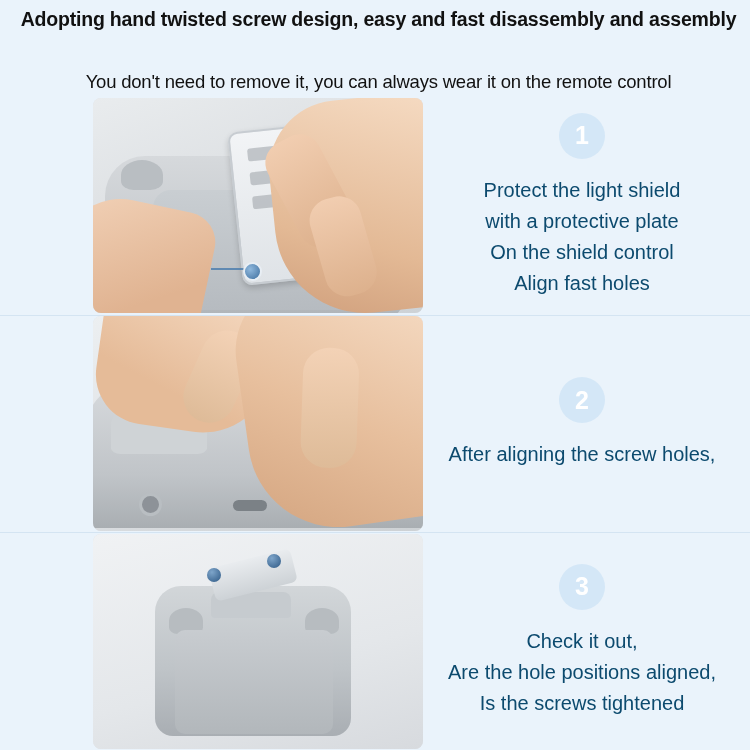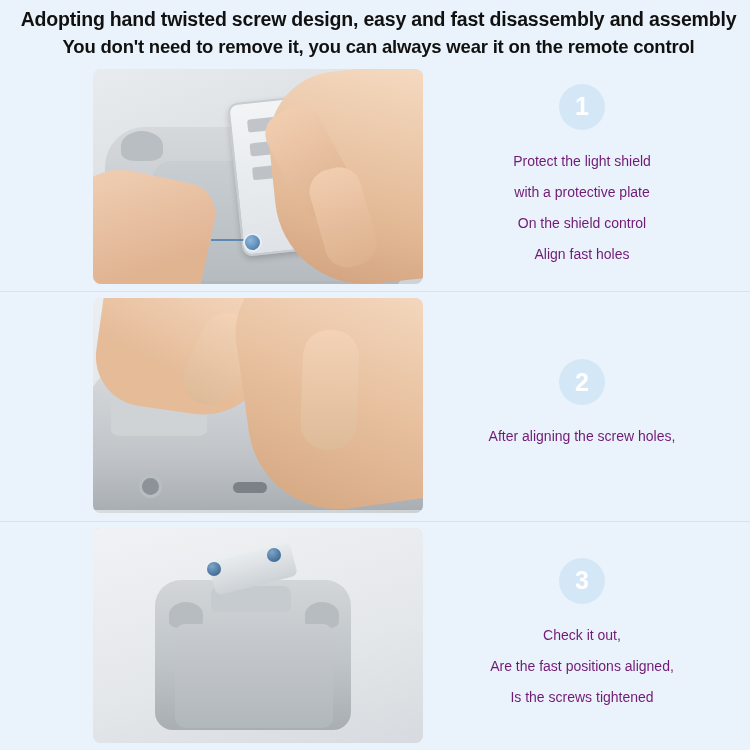--- a/index.html
+++ b/index.html
@@ -28,24 +28,25 @@
   }
   .headline .line1 {
     font-size: 19.5px;
     font-weight: bold;
     letter-spacing: -0.2px;
     line-height: 26px;
     color: #111;
   }
   .headline .line2 {
     font-size: 18.5px;
-    font-weight: bold;
+    font-weight: normal;
     letter-spacing: -0.2px;
     line-height: 30px;
     color: #111;
+    margin-top: 35px;
   }
   .steps {
     flex: 1;
     display: flex;
     flex-direction: column;
   }
   .step {
     flex: 1;
     display: flex;
     align-items: center;
@@ -90,23 +91,23 @@
     background: #d4e7f7;
     color: #ffffff;
     font-size: 25px;
     font-weight: bold;
     display: flex;
     align-items: center;
     justify-content: center;
     margin-bottom: 16px;
   }
   .caption-line {
-    font-size: 14px;
+    font-size: 20px;
     line-height: 31px;
-    color: #701a75;
+    color: #0c4a6e;
     text-align: center;
     white-space: nowrap;
   }
 
   
   .p1bg {
     position: absolute;
     inset: 0;
     background: linear-gradient(160deg,#e9ecee 0%, #dcdfe2 45%, #cdd2d6 100%);
   }
@@ -456,19 +457,19 @@
             <div class="p3-plate"></div>
             <div class="p3-screw a"></div>
             <div class="p3-screw b"></div>
             <div class="p3-screen"></div>
           </div>
         </div>
       </div>
       <div class="text-col">
         <div class="badge">3</div>
         <div class="caption-line">Check it out,</div>
-        <div class="caption-line">Are the fast positions aligned,</div>
+        <div class="caption-line">Are the hole positions aligned,</div>
         <div class="caption-line">Is the screws tightened</div>
       </div>
     </div>
 
   </div>
 </div>
 
 </body></html>

